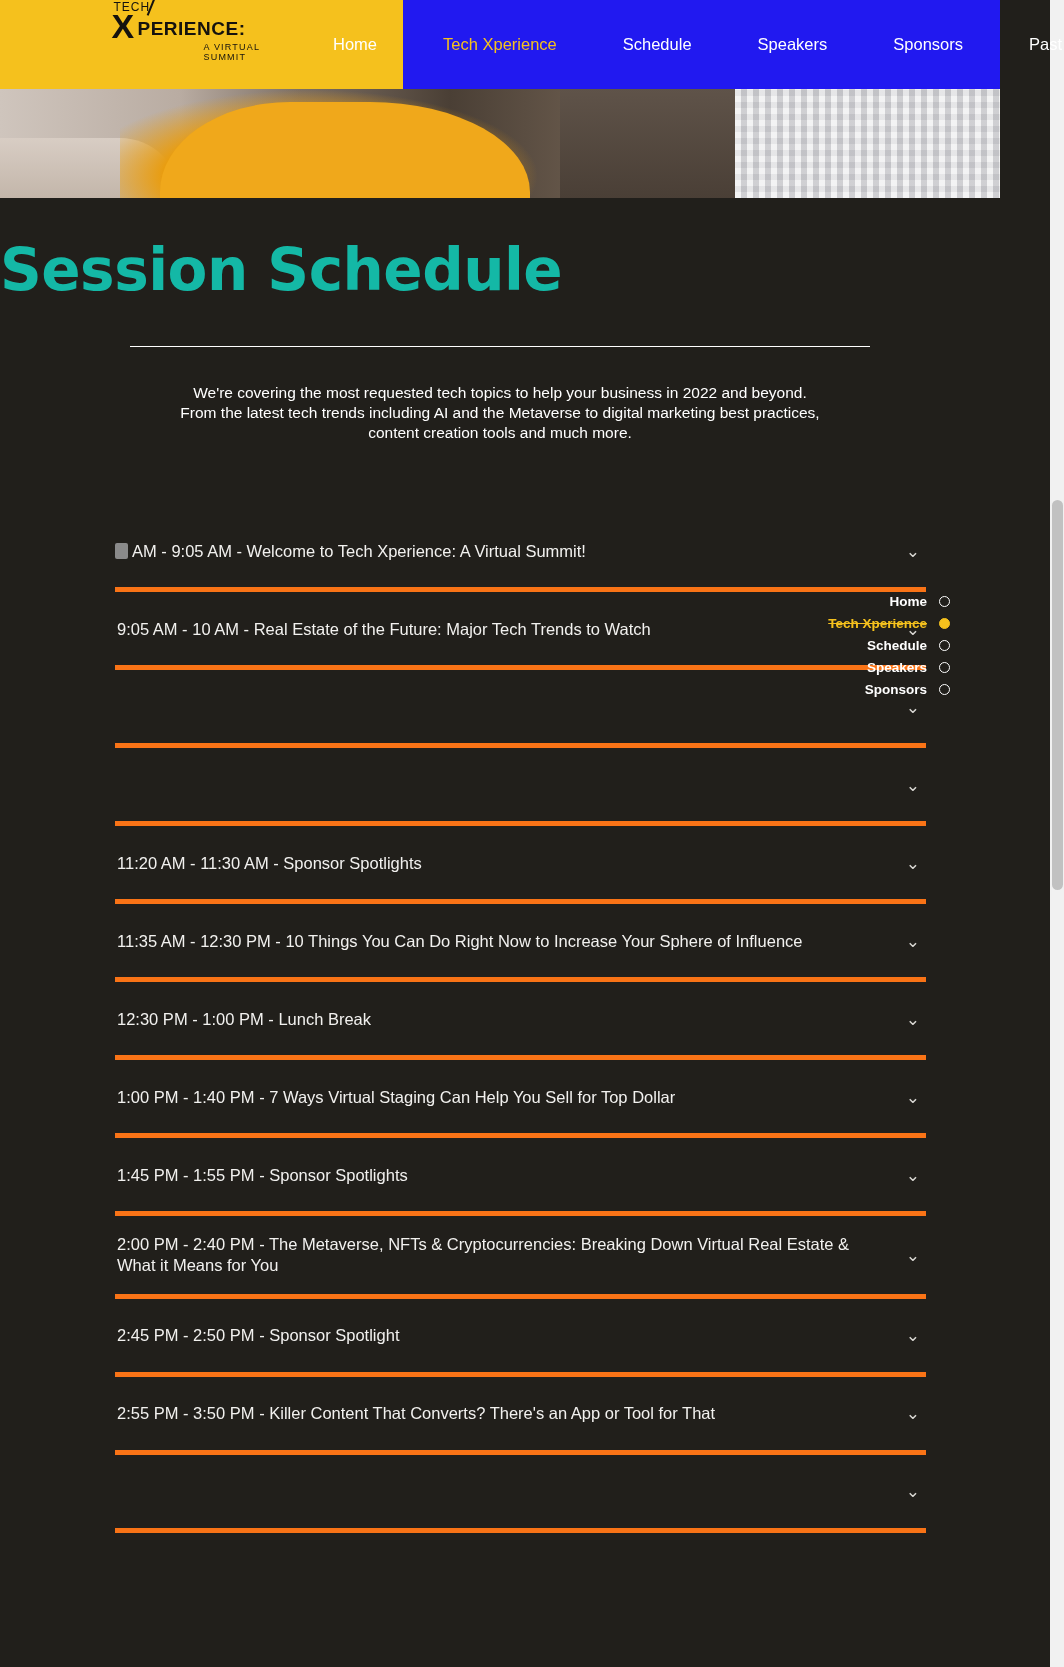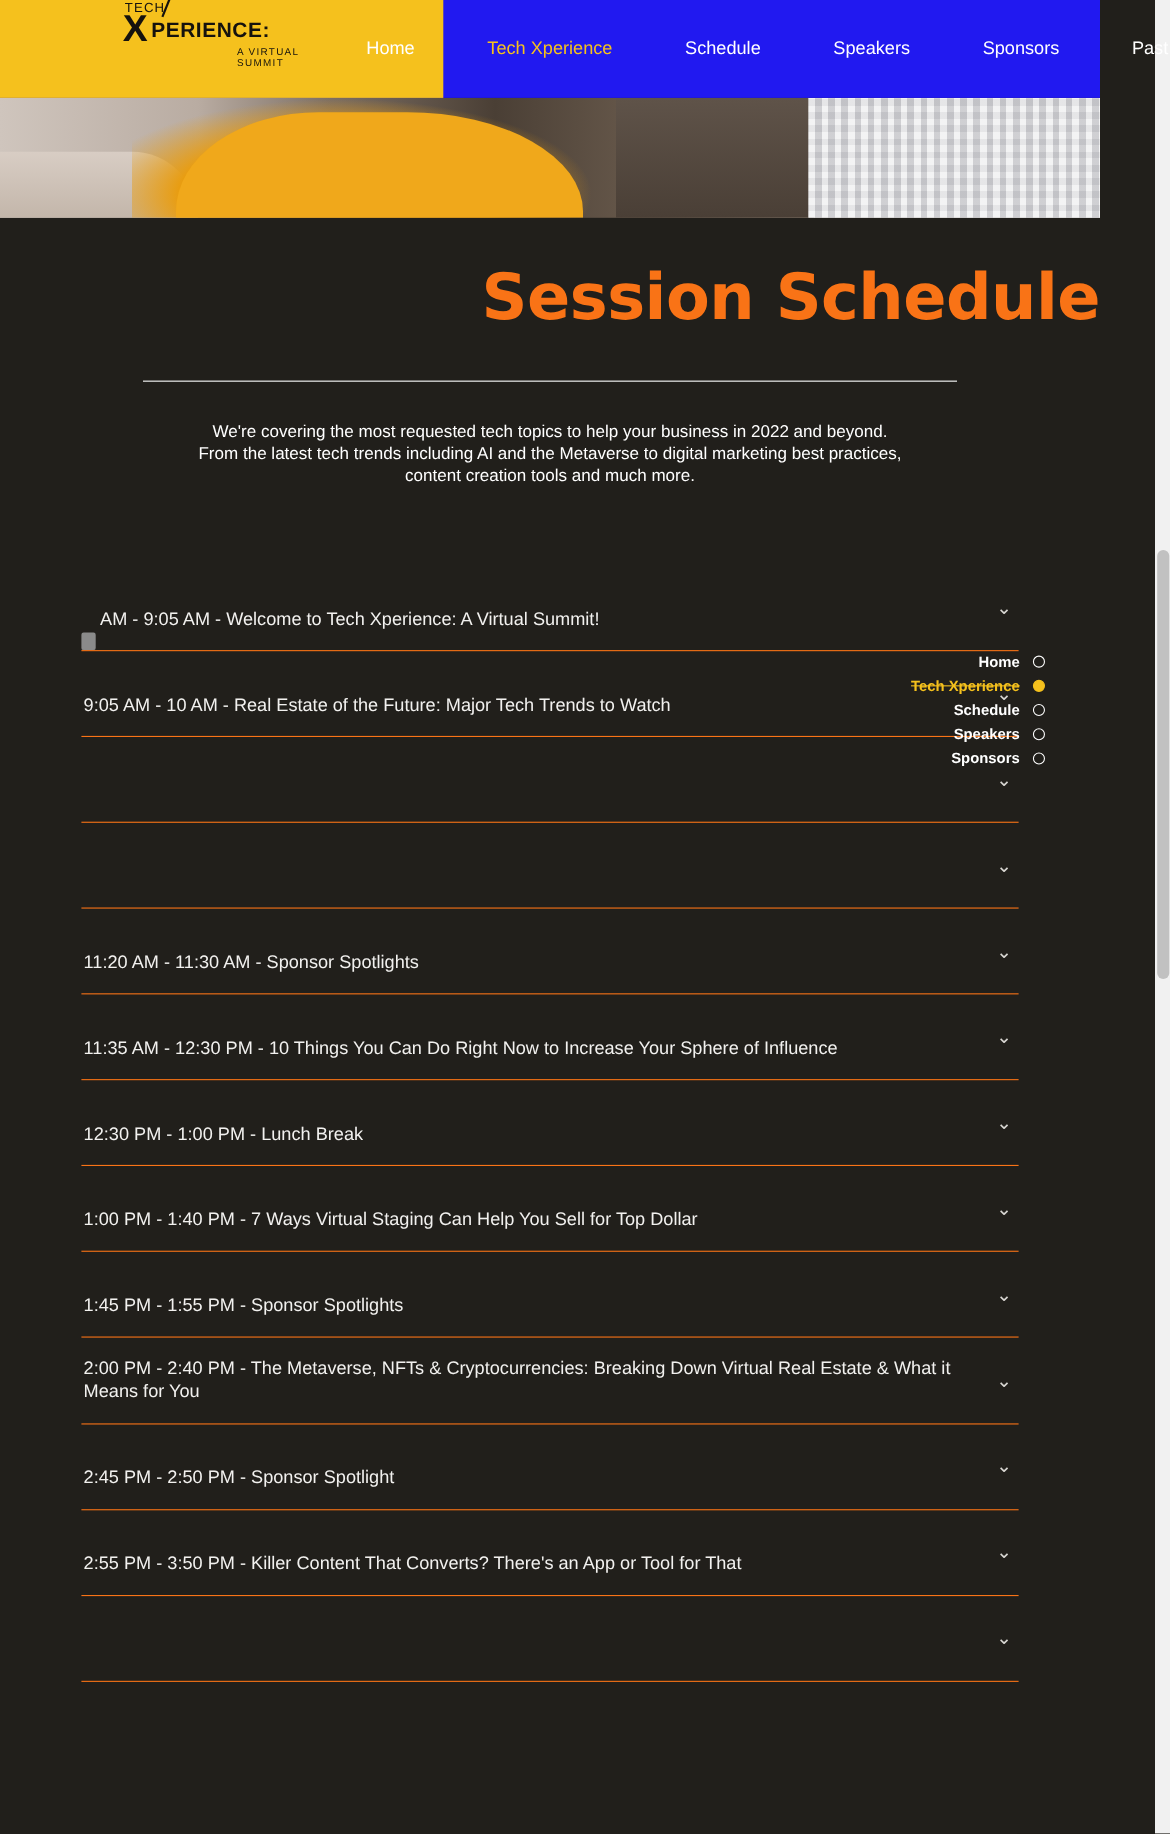--- a/index.html
+++ b/index.html
@@ -70,21 +70,21 @@
     position: absolute;
     left: 26px; top: 14px;
     font-size: 19px;
     font-weight: 700;
     letter-spacing: 0.5px;
     color: #15120e;
     line-height: 30px;
   }
   .logo-sub {
     position: absolute;
-    left: 104px; top: 42px;
+    left: 92px; top: 42px;
     font-size: 9px;
     letter-spacing: 1.2px;
     color: #15120e;
   }
   .nav {
     position: absolute;
     left: 300px; top: 0;
     height: 89px;
     display: flex;
     align-items: center;
@@ -163,22 +163,22 @@
 
   
   .content {
     position: absolute;
     top: 198px; left: 0;
     width: 1000px;
     min-height: 1469px;
     background: #211f1b;
   }
   .title {
-    text-align: right;
-    color: #f97316;
+    text-align: left;
+    color: #14b8a6;
     font-size: 58px;
     font-weight: 700;
     letter-spacing: -0.5px;
     margin: 38px 0 0 0;
     font-family: "DejaVu Sans", sans-serif;
   }
   .divider {
     width: 740px;
     height: 1px;
     background: #ffffff;
@@ -194,25 +194,26 @@
     text-align: center;
   }
 
   
   .accordion {
     width: 852px;
     margin: 72px auto 0 auto;
   }
   .acc-item {
     position: relative;
-    border-bottom: 1px solid #f97316;
+    border-bottom: 5px solid #f97316;
     min-height: 78px;
     display: flex;
-    align-items: flex-end;
+    align-items: center;
     cursor: pointer;
+    margin-left: 41px;
   }
   .acc-label {
     color: #f2f1ef;
     font-size: 16.5px;
     line-height: 1.25;
     padding: 18px 60px 18px 2px;
     font-weight: 400;
   }
   .acc-chevron {
     position: absolute;

